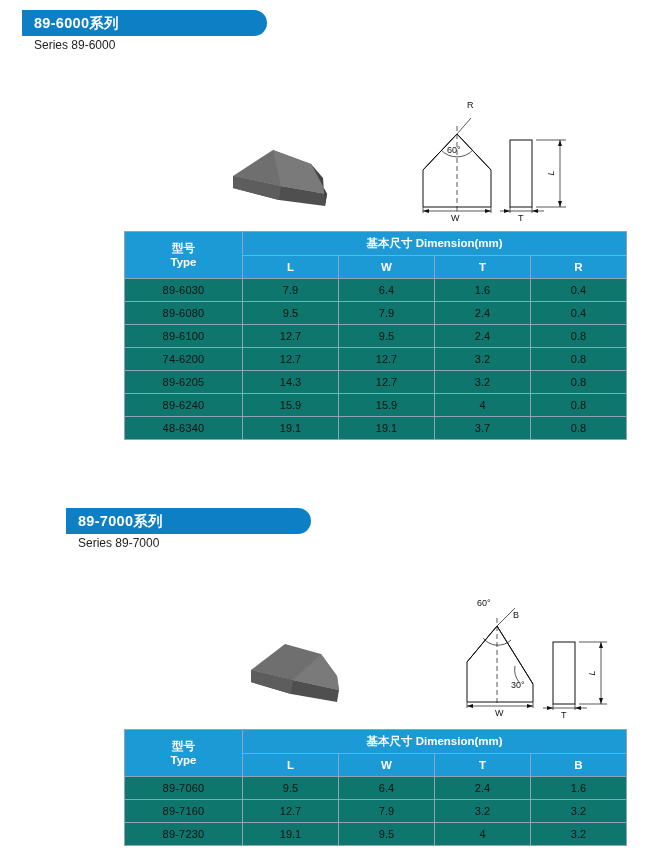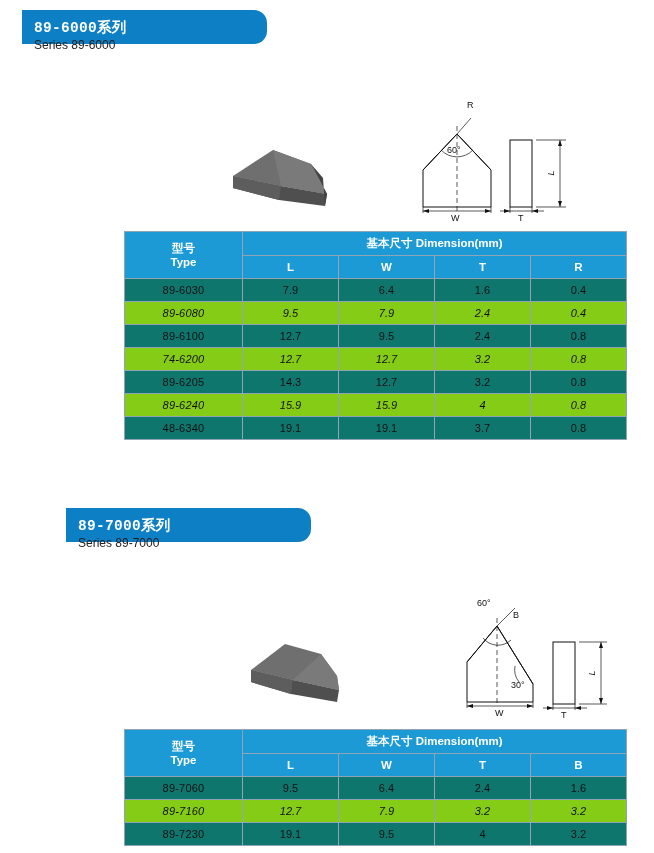--- a/index.html
+++ b/index.html
@@ -9,24 +9,24 @@
     background: #ffffff;
     font-family: "Liberation Sans", sans-serif;
   }
   .page { position: relative; width: 654px; height: 853px; overflow: hidden; }
 
   
   .section { position: absolute; left: 0; width: 654px; }
   .banner-wrap { position: relative; height: 46px; }
   .banner {
     position: absolute; left: 22px; top: 10px;
-    height: 34px; width: 245px;
+    height: 26px; width: 245px;
     background: #0d7fc4;
     border-radius: 0 13px 13px 0;
-    display: flex; align-items: center; font-family: Liberation Mono, monospace;
+    display: flex; align-items: center;
   }
   .banner-text {
     color: #ffffff;
     font-size: 14.5px;
     font-weight: bold;
     letter-spacing: .3px;
     padding-left: 12px;
     white-space: nowrap;
   }
   .banner-sub {
@@ -61,21 +61,21 @@
   }
   table.dim th {
     background: #1b9ad6;
     color: #ffffff;
     font-weight: bold;
     font-size: 11.5px;
     line-height: 1.25;
   }
   table.dim th.hdr-type { background: #1b9ad6; }
   table.dim td.type { font-size: 11px; letter-spacing: .2px; }
-  table.dim tr.alt td { background: #84cc16; font-style: italic; }
+  table.dim tr.alt td { background: #0f766e; }
   table.dim tr.norm td { background: #0f766e; }
 
   .colType { width: 118px; }
   .colVal  { width: 96px; }
 
   .hdr-top { height: 24px; }
   .hdr-bot { height: 22px; }
 </style>
 </head>
 <body>

